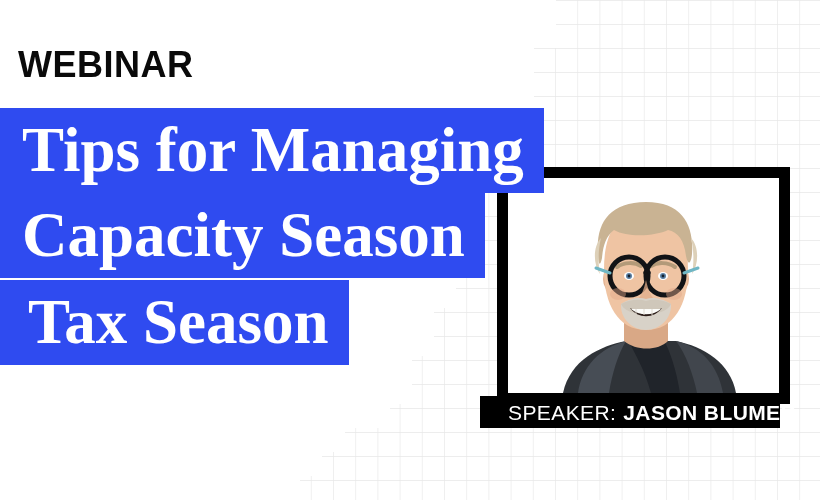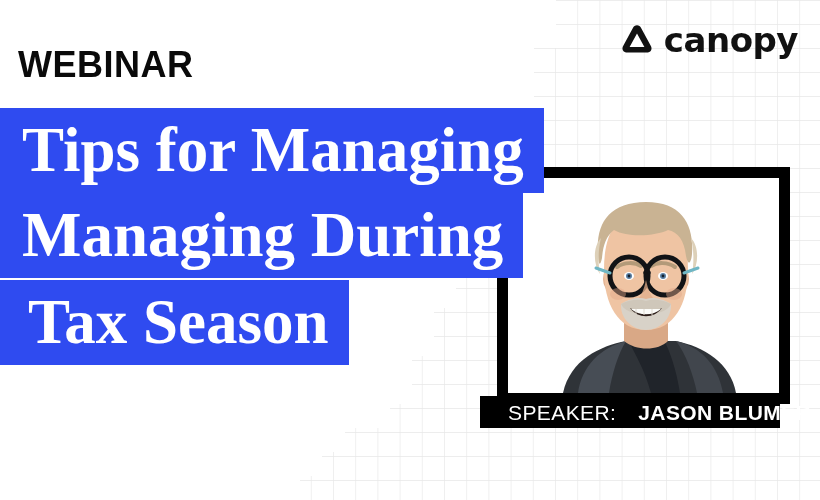--- a/index.html
+++ b/index.html
@@ -72,21 +72,21 @@
     background:#000000;
     display:flex;align-items:center;
     padding-left:28px;box-sizing:border-box;
   }
   #speaker-band span{
     font-family:"Liberation Sans", sans-serif;
     font-size:21px;line-height:21px;letter-spacing:0.4px;
     color:#ffffff;white-space:nowrap;
   }
   #speaker-role{font-weight:normal;}
-  #speaker-name{font-weight:bold;margin-left:22px;}
+  #speaker-name{font-weight:bold;margin-left:7px;}
 </style>
 </head>
 <body>
 
 <div id="stage">
 
   <svg id="grid-layer" width="820" height="500" viewBox="0 0 820 500" aria-hidden="true">
     <defs>
       <pattern id="gridpat" width="22.2" height="24" patternUnits="userSpaceOnUse">
         <path d="M 22.2 0 L 0 0 0 24" fill="none" stroke="#e7e7e7" stroke-width="1.3"></path>
@@ -100,35 +100,25 @@
                  L 345,428 L 390,428 L 390,404 L 412,404
                  L 412,356 L 434,356 L 434,308 L 456,308
                  L 456,236 L 478,236 L 478,188 L 500,188
                  L 500,140 L 512,140 L 512,116 L 534,116
                  L 534,48  L 556,48  Z"></path>
       </clipPath>
     </defs>
     <rect x="0" y="0" width="820" height="500" fill="url(#gridpat)" clip-path="url(#stairclip)"></rect>
   </svg>
 
-  <div id="logo">
-    <svg id="logo-mark" width="36" height="36" viewBox="0 0 36 36" aria-hidden="true">
-      <path d="M18 3.2 C20.0 3.2 21.2 4.3 22.1 5.9 L31.6 23.6
-               C32.6 25.4 32.9 26.9 32.0 28.4 C31.1 29.9 29.6 30.4 27.6 30.4
-               L8.4 30.4 C6.4 30.4 4.9 29.9 4.0 28.4 C3.1 26.9 3.4 25.4 4.4 23.6
-               L13.9 5.9 C14.8 4.3 16.0 3.2 18 3.2 Z
-               M18 11.6 L10.6 25.0 L25.4 25.0 Z" fill="#111111" fill-rule="evenodd"></path>
-    </svg>
-    <span id="logo-word">canopy</span>
-  </div>
 
   <div id="eyebrow">WEBINAR</div>
 
   <div class="hl-block" id="hl-1">Tips for Managing</div>
-  <div class="hl-block" id="hl-2">Managing During</div>
+  <div class="hl-block" id="hl-2">Capacity Season</div>
   <div class="hl-block" id="hl-3">Tax Season</div>
 
   <div id="photo-frame">
     <div id="photo-inner">
       <svg id="portrait" viewBox="0 0 271 215" aria-hidden="true">
         <rect x="0" y="0" width="271" height="215" fill="#ffffff"></rect>
 
         <path d="M55 215 C62 182 92 168 118 163 L168 163 C196 169 222 184 228 215 Z" fill="#2f3338"></path>
         <path d="M118 163 C110 176 104 196 101 215 L70 215 C74 188 92 170 118 163 Z" fill="#474d55"></path>
         <path d="M168 163 C178 176 185 196 189 215 L215 215 C210 187 193 169 168 163 Z" fill="#41464d"></path>

